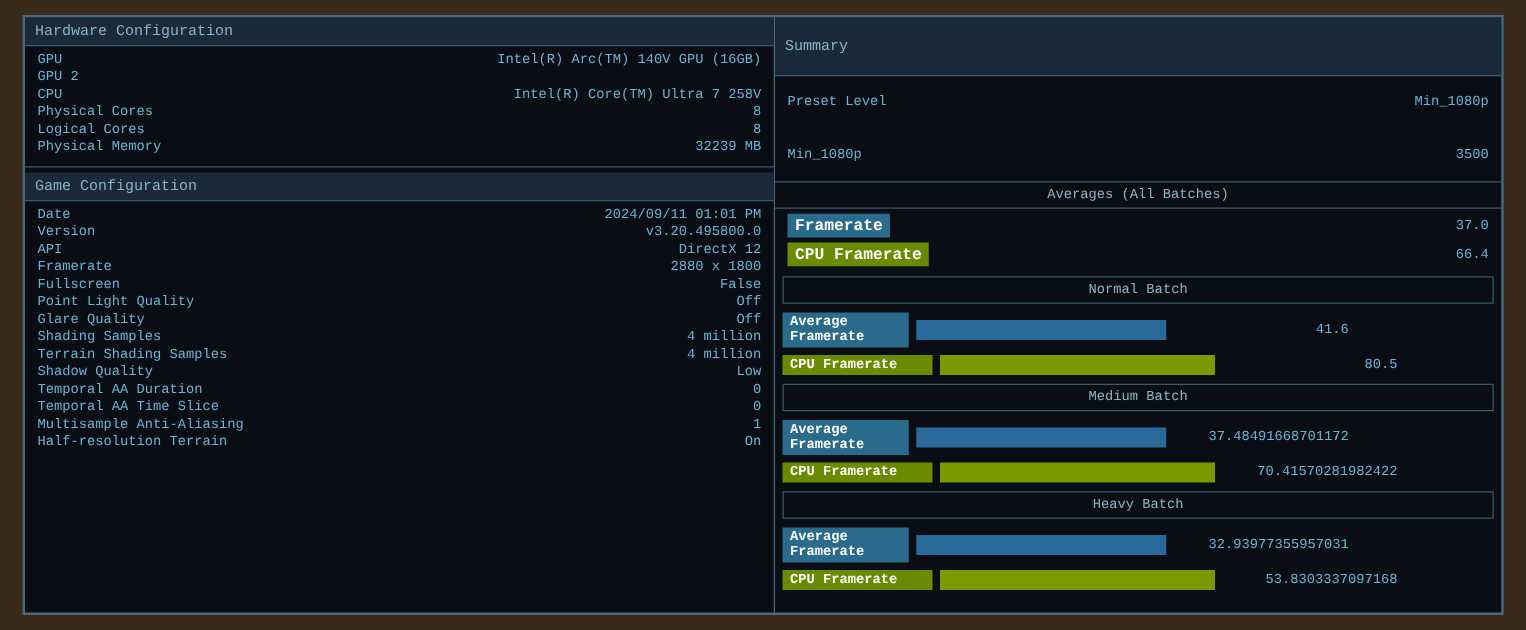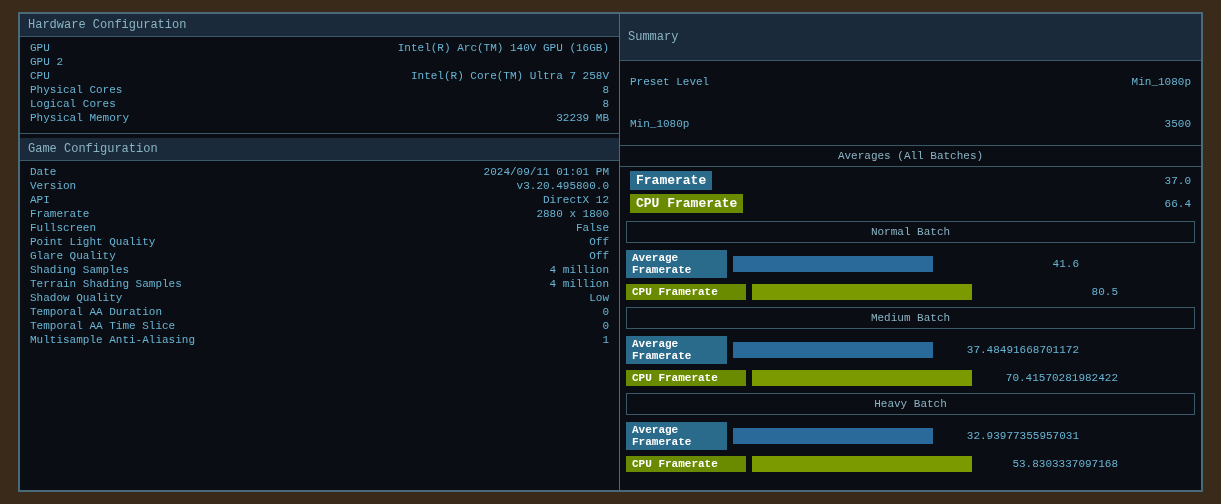--- a/index.html
+++ b/index.html
@@ -239,20 +239,24 @@
           <span class="value">0</span>
         </div>
         <div class="row">
           <span class="label">Temporal AA Time Slice</span>
           <span class="value">0</span>
         </div>
         <div class="row">
           <span class="label">Multisample Anti-Aliasing</span>
           <span class="value">1</span>
         </div>
+        <div class="row">
+          <span class="label">Half-resolution Terrain</span>
+          <span class="value">On</span>
+        </div>
       </div>
   </div>
 
   <div class="right-panel">
     <div class="summary-header">Summary</div>
 
     <div class="preset-row">
       <span class="label">Preset Level</span>
       <span class="value">Min_1080p</span>
     </div>

